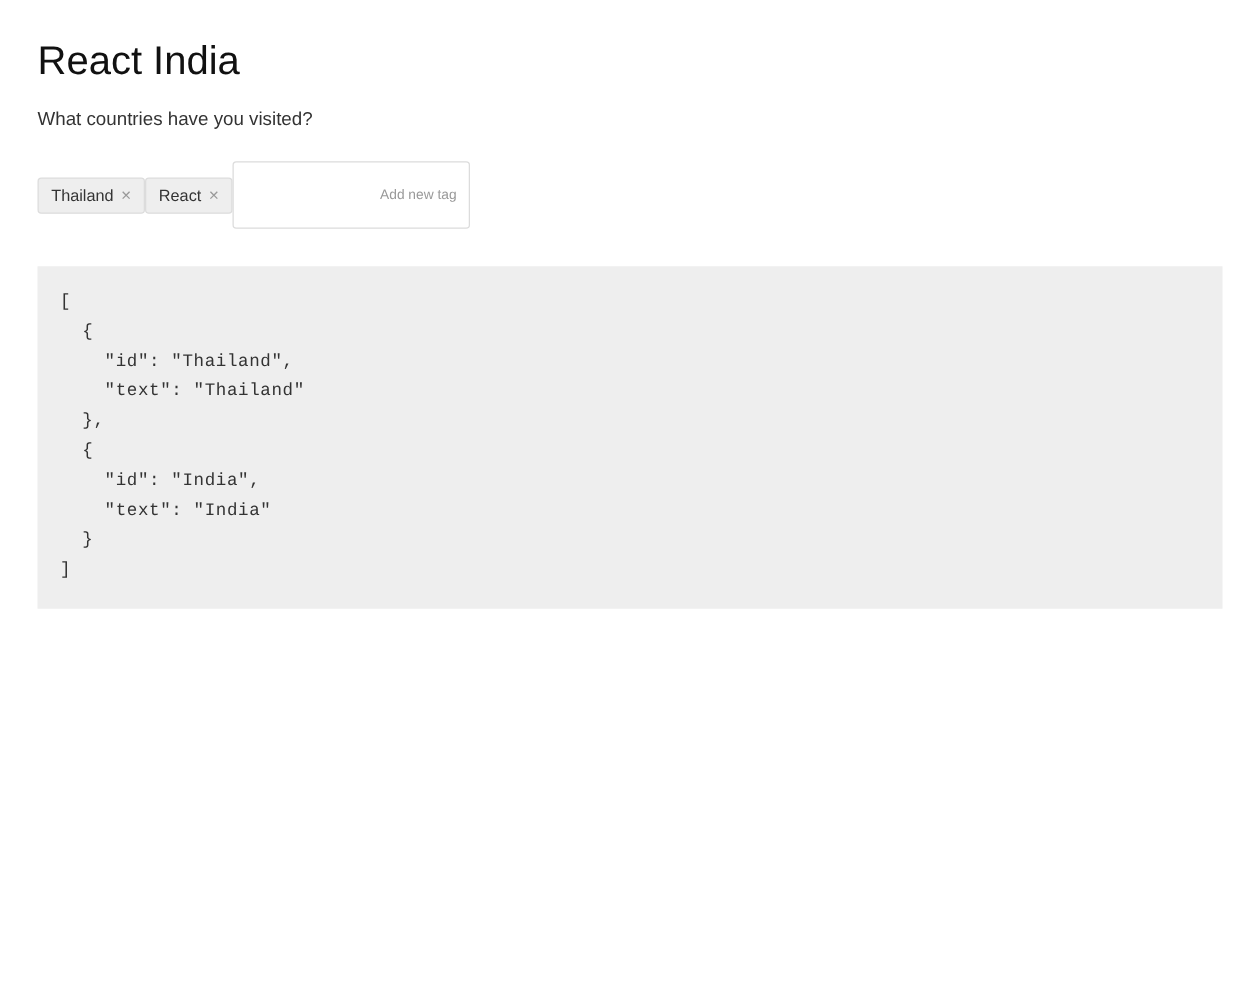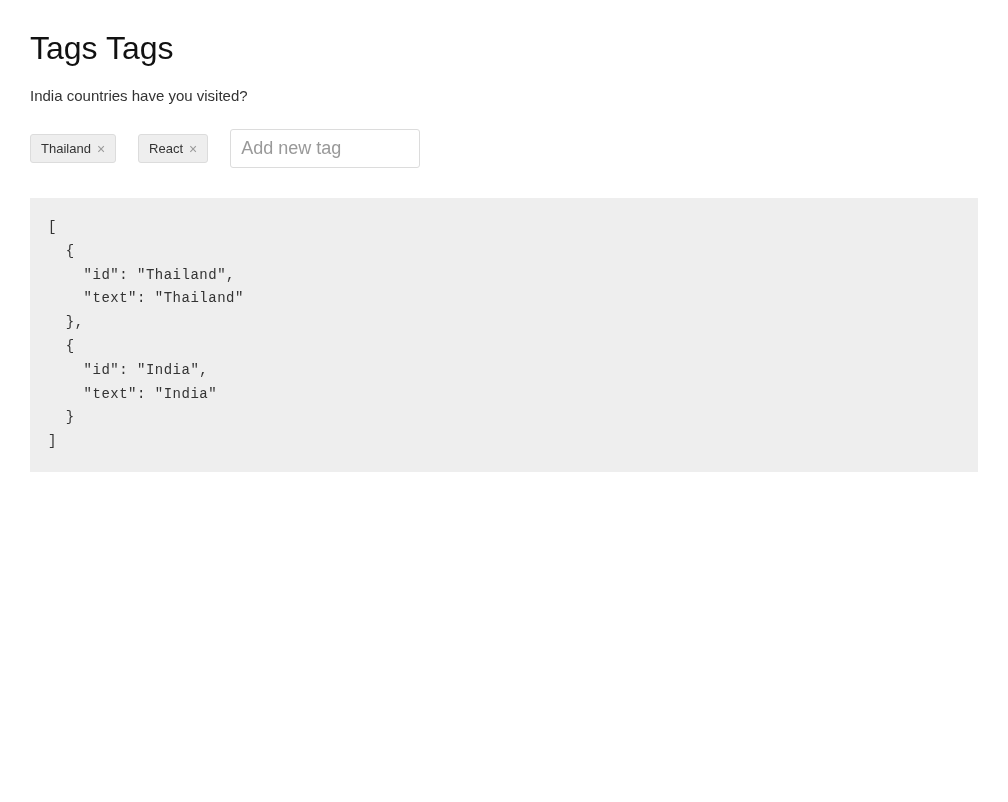--- a/index.html
+++ b/index.html
@@ -19,21 +19,21 @@
       color: #111;
     }
     .question {
       font-size: 15px;
       margin: 20px 0 25px 0;
       color: #333;
     }
     .tags-container {
       display: flex;
       align-items: center;
-      gap: 22px;
+      gap: 0;
       margin-bottom: 30px;
     }
     .tag {
       display: inline-flex;
       align-items: center;
       background: #eeeeee;
       border: 1px solid #dcdcdc;
       border-radius: 3px;
       padding: 6px 10px;
       font-size: 13px;
@@ -46,47 +46,48 @@
       cursor: pointer;
       color: #999;
       font-size: 14px;
       line-height: 1;
       display: inline-flex;
       align-items: center;
     }
     .tag-input {
       border: 1px solid #dcdcdc;
       border-radius: 3px;
-      padding: 8px 10px;
-      font-size: 18px;
+      padding: 20px 10px;
+      font-size: 11px;
       width: 190px;
       outline: none;
       color: #333;
+      text-align: right;
     }
     .tag-input::placeholder {
       color: #999;
     }
     pre.code-block {
       background: #eeeeee;
       padding: 18px 18px;
       font-family: "SFMono-Regular", Consolas, "Liberation Mono", Menlo, monospace;
       font-size: 14px;
       line-height: 1.7;
       color: #333;
       white-space: pre;
       margin: 0;
       letter-spacing: 0.5px;
     }
   </style>
 </head>
 <body>
 
-<h1>Tags Tags</h1>
+<h1>React India</h1>
 
-<p class="question">India countries have you visited?</p>
+<p class="question">What countries have you visited?</p>
 
 <div class="tags-container">
   <span class="tag">
     <span class="tag-label">Thailand</span>
     <span class="tag-remove">×</span>
   </span>
   <span class="tag">
     <span class="tag-label">React</span>
     <span class="tag-remove">×</span>
   </span>

